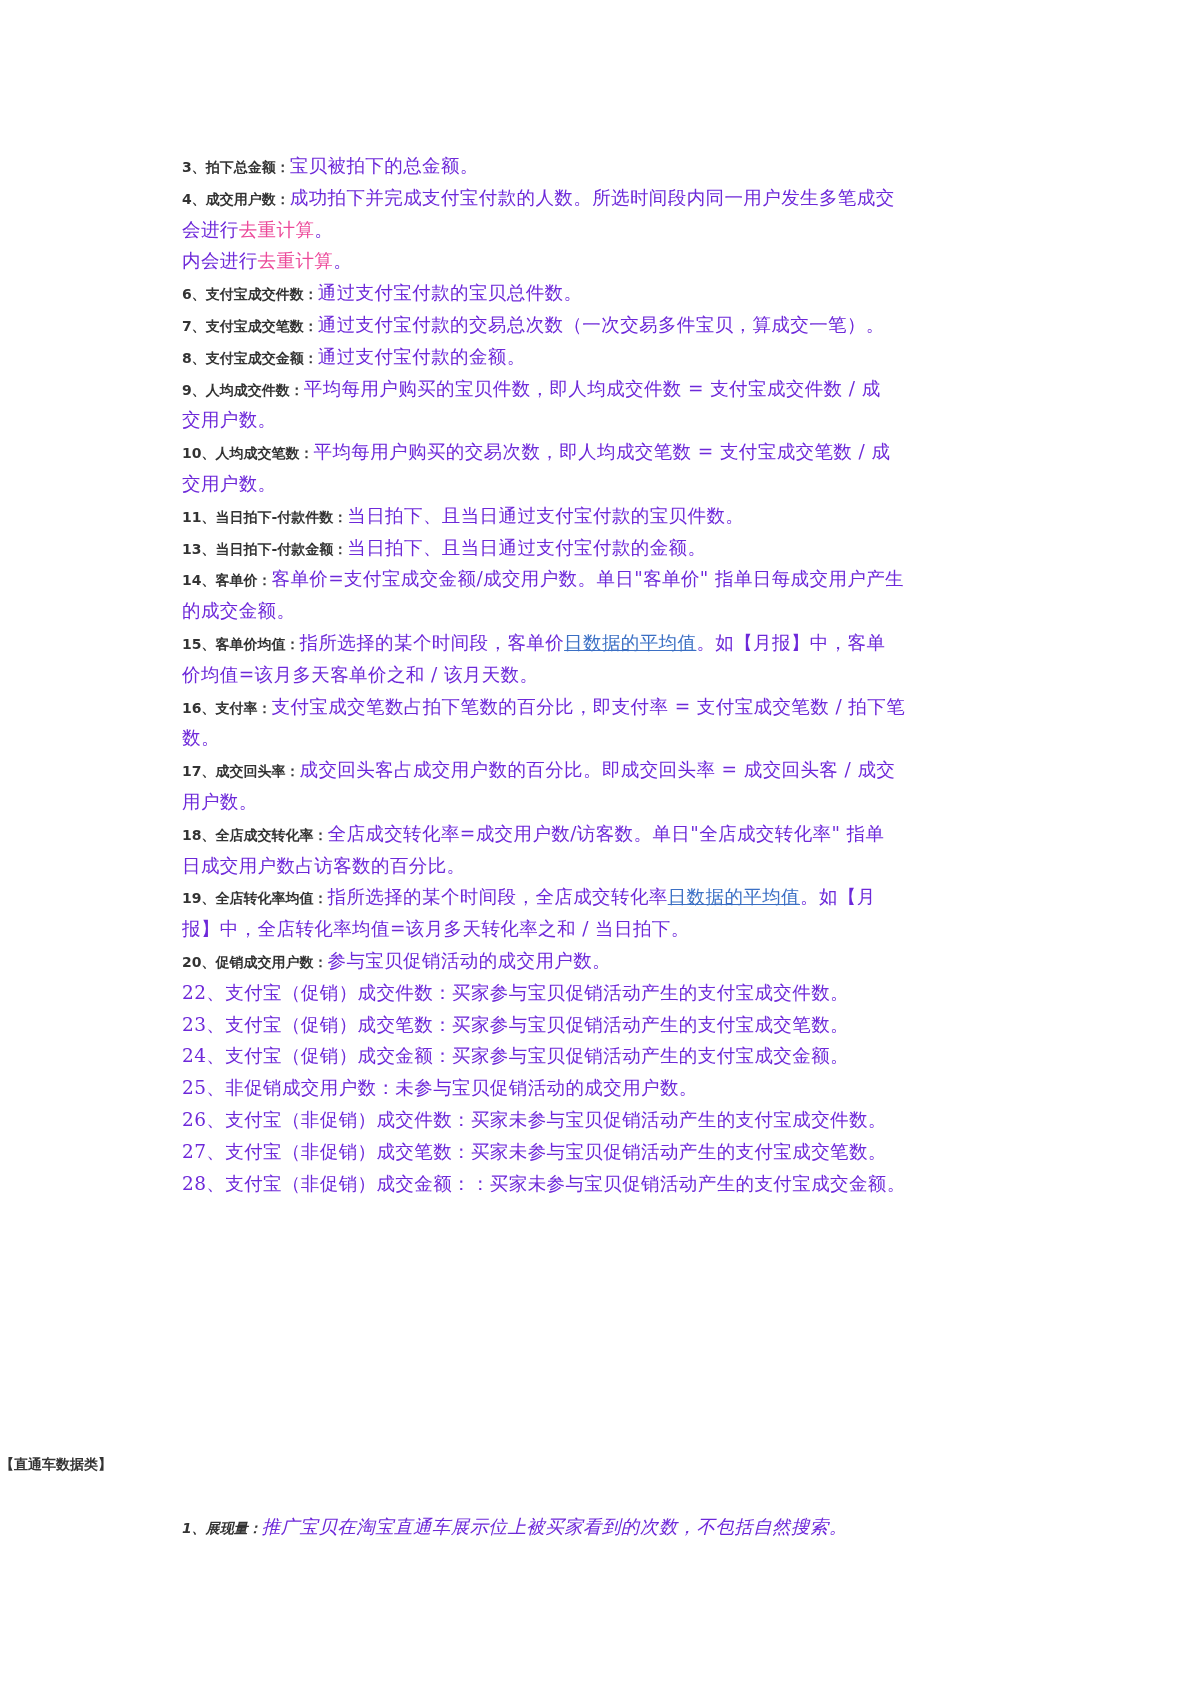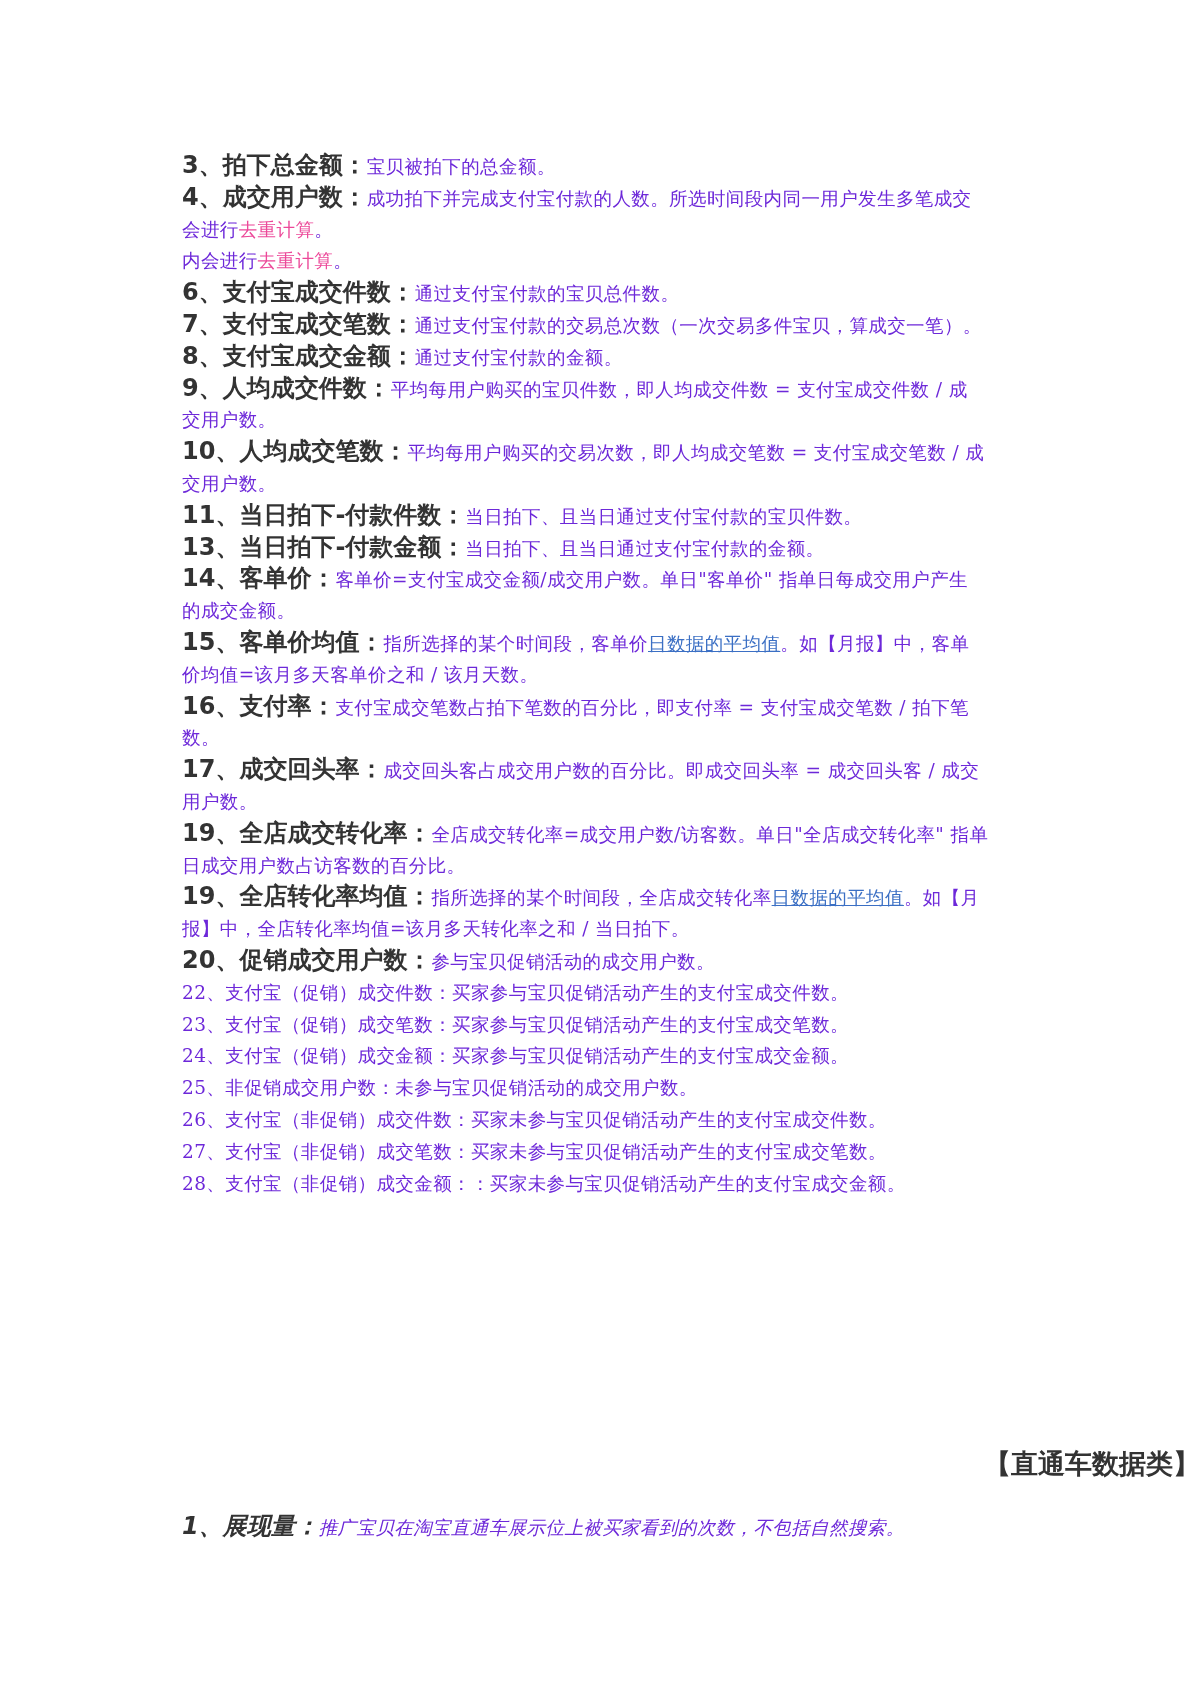--- a/index.html
+++ b/index.html
@@ -1,27 +1,27 @@
 <!DOCTYPE html>
 <html><head>
   <meta charset="utf-8">
   <style>
     html, body { margin: 0; padding: 0; background: #ffffff; }
     body { width: 1200px; height: 1698px; position: relative; overflow: hidden;
       font-family: "DejaVu Serif", "Liberation Serif", serif; }
     .doc { position: absolute; left: 182px; top: 150px; width: 850px; }
     .line { height: 31.8px; line-height: 31.8px; font-size: 18.5px; white-space: nowrap;
       color: #555555; letter-spacing: 0.4px; }
-    .line .b { font-weight: bold; color: #333333; font-family: "DejaVu Sans", "Liberation Sans", sans-serif; font-size: 24px; letter-spacing: 0; }
+    .line .b { font-weight: bold; color: #333333; font-family: "DejaVu Sans", "Liberation Sans", sans-serif; font-size: 14px; letter-spacing: 0; }
     .line .lk { color: #ec4899; }
     .line .lu { color: #3b6fc4; text-decoration: underline; }
     .line .t { color: #6d28d9; }
-    .heading { position: absolute; left: 0; width: 1200px; top: 1446px; text-align: right;
+    .heading { position: absolute; left: 0; width: 1200px; top: 1446px; text-align: left;
       font-family: "DejaVu Sans", "Liberation Sans", sans-serif; font-weight: bold;
-      font-size: 27px; color: #333333; line-height: 36px; }
+      font-size: 14px; color: #333333; line-height: 36px; }
     .final { position: absolute; left: 182px; top: 1511px; font-style: italic; }
   </style>
 </head>
 <body>
 
 <div class="doc" id="doc">
     <div class="line"><span class="b">3、拍下总金额：</span><span class="t">宝贝被拍下的总金额。</span></div>
     <div class="line"><span class="b">4、成交用户数：</span><span class="t">成功拍下并完成支付宝付款的人数。所选时间段内同一用户发生多笔成交</span></div>
     <div class="line"><span class="t">会进行</span><span class="lk">去重计算</span><span class="t">。</span></div>
     <div class="line"><span class="t">内会进行</span><span class="lk">去重计算</span><span class="t">。</span></div>
@@ -35,21 +35,21 @@
     <div class="line"><span class="b">11、当日拍下-付款件数：</span><span class="t">当日拍下、且当日通过支付宝付款的宝贝件数。</span></div>
     <div class="line"><span class="b">13、当日拍下-付款金额：</span><span class="t">当日拍下、且当日通过支付宝付款的金额。</span></div>
     <div class="line"><span class="b">14、客单价：</span><span class="t">客单价=支付宝成交金额/成交用户数。单日"客单价" 指单日每成交用户产生</span></div>
     <div class="line"><span class="t">的成交金额。</span></div>
     <div class="line"><span class="b">15、客单价均值：</span><span class="t">指所选择的某个时间段，客单价</span><span class="lu">日数据的平均值</span><span class="t">。如【月报】中，客单</span></div>
     <div class="line"><span class="t">价均值=该月多天客单价之和 / 该月天数。</span></div>
     <div class="line"><span class="b">16、支付率：</span><span class="t">支付宝成交笔数占拍下笔数的百分比，即支付率 = 支付宝成交笔数 / 拍下笔</span></div>
     <div class="line"><span class="t">数。</span></div>
     <div class="line"><span class="b">17、成交回头率：</span><span class="t">成交回头客占成交用户数的百分比。即成交回头率 = 成交回头客 / 成交</span></div>
     <div class="line"><span class="t">用户数。</span></div>
-    <div class="line"><span class="b">19、全店成交转化率：</span><span class="t">全店成交转化率=成交用户数/访客数。单日"全店成交转化率" 指单</span></div>
+    <div class="line"><span class="b">18、全店成交转化率：</span><span class="t">全店成交转化率=成交用户数/访客数。单日"全店成交转化率" 指单</span></div>
     <div class="line"><span class="t">日成交用户数占访客数的百分比。</span></div>
     <div class="line"><span class="b">19、全店转化率均值：</span><span class="t">指所选择的某个时间段，全店成交转化率</span><span class="lu">日数据的平均值</span><span class="t">。如【月</span></div>
     <div class="line"><span class="t">报】中，全店转化率均值=该月多天转化率之和 / 当日拍下。</span></div>
     <div class="line"><span class="b">20、促销成交用户数：</span><span class="t">参与宝贝促销活动的成交用户数。</span></div>
     <div class="line"><span class="t">22、支付宝（促销）成交件数：买家参与宝贝促销活动产生的支付宝成交件数。</span></div>
     <div class="line"><span class="t">23、支付宝（促销）成交笔数：买家参与宝贝促销活动产生的支付宝成交笔数。</span></div>
     <div class="line"><span class="t">24、支付宝（促销）成交金额：买家参与宝贝促销活动产生的支付宝成交金额。</span></div>
     <div class="line"><span class="t">25、非促销成交用户数：未参与宝贝促销活动的成交用户数。</span></div>
     <div class="line"><span class="t">26、支付宝（非促销）成交件数：买家未参与宝贝促销活动产生的支付宝成交件数。</span></div>
     <div class="line"><span class="t">27、支付宝（非促销）成交笔数：买家未参与宝贝促销活动产生的支付宝成交笔数。</span></div>

